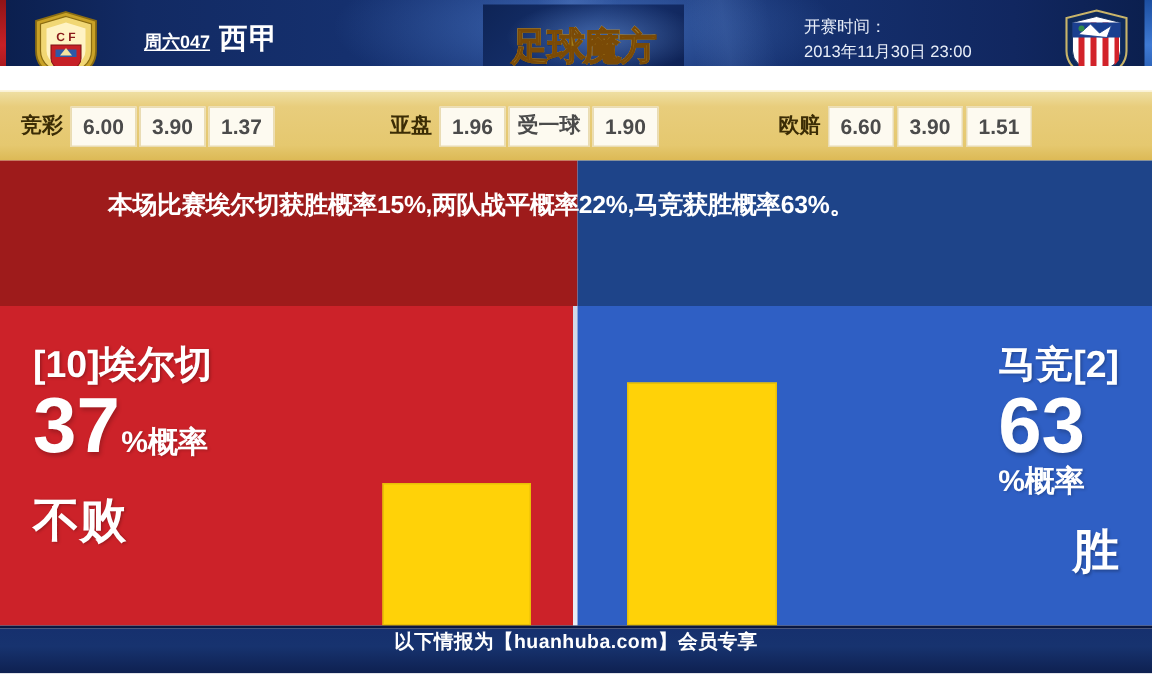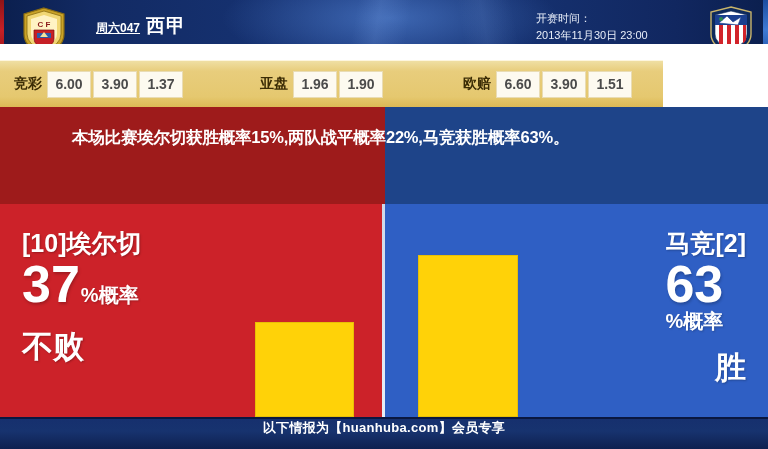--- a/index.html
+++ b/index.html
@@ -70,21 +70,21 @@
 
   .kickoff {
     position:absolute; left:536px; top:10px; color:#e8eef9;
     line-height:1.55; font-size:11px; text-align:left;
   }
   .kickoff .k-label { font-size:11px; }
   .kickoff .k-time  { font-size:11px; white-space:nowrap; }
 
   
   .odds {
-    position:absolute; left:0; top:60px; width:663px; height:47px;
+    position:absolute; left:0; top:60px; width:768px; height:47px;
     background:linear-gradient(180deg,#efdfa3 0%,#e8cd7c 22%,#e5c86f 78%,#dcb955 100%);
     border-top:1px solid #fdf6de;
     display:flex; align-items:center;
   }
   .odds-group { display:flex; align-items:center; }
   .odds-label {
     font-size:14px; font-weight:bold; color:#3b2c05; margin-right:5px;
     white-space:nowrap;
   }
   .odds-cell {
@@ -188,20 +188,23 @@
       <path d="M14 24 h20 v9 q0 6 -10 9 q-10 -3 -10 -9 z" fill="#c62026" stroke="#7d1115" stroke-width="0.7"></path>
       <path d="M17 27 h14 v5 h-14 z" fill="#2d5aa8"></path>
       <path d="M20 31 l4 -5 l4 5 z" fill="#f3e3a0"></path>
     </svg>
 
     <div class="match-info">
       <span class="match-round">周六047</span>
       <span class="match-league">西甲</span>
     </div>
 
+    <div class="logo-box">
+      <span class="logo-text">足球魔方</span>
+    </div>
 
     <div class="kickoff">
       <div class="k-label">开赛时间：</div>
       <div class="k-time">2013年11月30日 23:00</div>
     </div>
 
     <svg class="crest-atm" viewBox="0 0 46 50">
       <path d="M23 2 L43 7 L43 29 Q43 42 23 48 Q3 42 3 29 L3 7 Z" fill="#0e2a5c" stroke="#c8b46a" stroke-width="1.4"></path>
       <path d="M23 6 L39 10 L39 29 Q39 39 23 44 Q7 39 7 29 L7 10 Z" fill="#ffffff" stroke="#0e2a5c" stroke-width="0.6"></path>
       <g fill="#d2232a">
@@ -221,20 +224,21 @@
     <div class="odds-group g1">
       <span class="odds-label">竞彩</span>
       <span class="odds-cell">6.00</span>
       <span class="odds-cell">3.90</span>
       <span class="odds-cell">1.37</span>
     </div>
 
     <div class="odds-group g2">
       <span class="odds-label">亚盘</span>
       <span class="odds-cell">1.96</span>
+      <span class="odds-cell">受一球</span>
       <span class="odds-cell">1.90</span>
     </div>
 
     <div class="odds-group g3">
       <span class="odds-label">欧赔</span>
       <span class="odds-cell">6.60</span>
       <span class="odds-cell">3.90</span>
       <span class="odds-cell">1.51</span>
     </div>
   </div>

